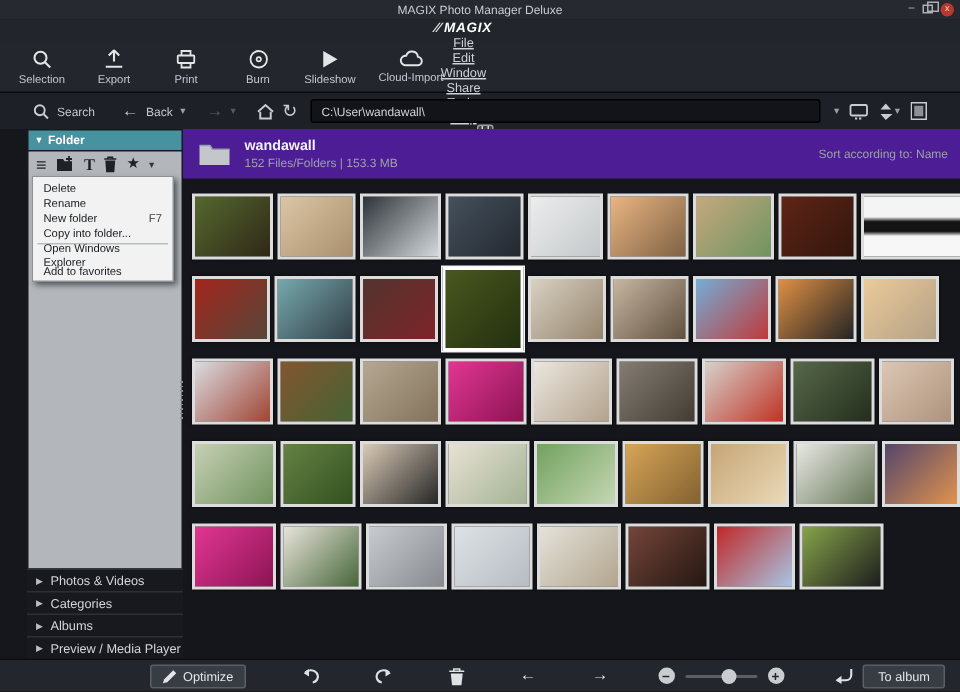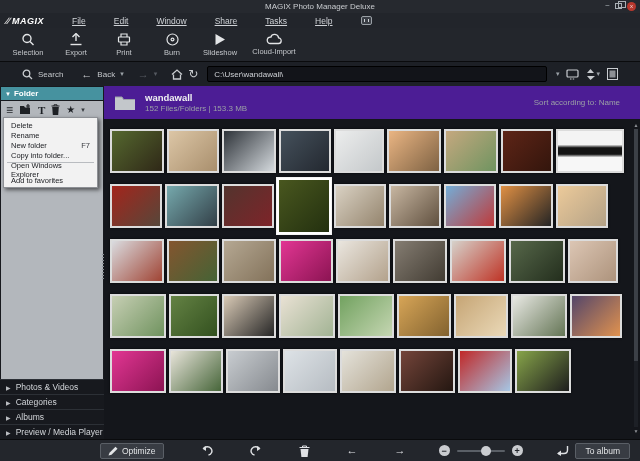--- a/index.html
+++ b/index.html
@@ -11,21 +11,21 @@
   .titlebar { height:13px; background:#26292f; display:flex; align-items:center; position:relative; }
   .titlebar .title { position:absolute; left:0; right:0; text-align:center; font-size:8px; color:#c9ccd0; }
   .win-controls { position:absolute; right:4px; top:1px; display:flex; gap:5px; align-items:center; }
   .win-btn { font-size:8px; color:#aab0b5; line-height:10px; cursor:default; }
   .restore-glyph { width:7px; height:6px; border:1px solid #aab0b5; position:relative; }
   .restore-glyph:before { content:""; position:absolute; left:2px; top:-3px; width:6px; height:5px; border:1px solid #aab0b5; }
   .close-btn { width:9px; height:9px; border-radius:50%; background:#b8382e; color:#f2d9d7; font-size:6px;
     display:flex; align-items:center; justify-content:center; }
 
   
-  .menubar { height:15px; background:#22252b; display:flex; align-items:center; padding-left:6px; }
+  .menubar { height:15px; background:#22252b; display:flex; align-items:center; padding-left:6px;flex-direction:column; }
   .logo { font-size:9px; font-weight:bold; color:#fff; letter-spacing:.5px; margin-right:28px; font-style:italic; }
   .logo .slashes { color:#e8e8e8; margin-right:2px; }
   .menu-item { font-size:8.5px; color:#cfd2d6; margin-right:28px; text-decoration:underline; text-underline-offset:1px; cursor:default; }
   .menubar-extra { width:11px; height:9px; border:1px solid #9aa0a6; border-radius:2px; background:#3a3e45;
     display:flex; align-items:center; justify-content:center; }
   .menubar-extra i { width:5px; height:3px; border-left:1px solid #cfd2d6; border-right:1px solid #cfd2d6; display:block; }
 
   
   .toolbar { height:34px; background:#23262c; border-bottom:1px solid #0a0b0d; display:flex; align-items:center; padding-left:6px; gap:4px; }
   .tool-btn { width:44px; height:30px; display:flex; flex-direction:column; align-items:center; justify-content:center; gap:2px; color:#e3e5e7; }
@@ -39,21 +39,21 @@
   .chev { font-size:7px; color:#9aa0a6; }
   .fwd { color:#565b62; }
   .path-field { flex:1; height:16px; background:#121419; border:1px solid #000; border-radius:2px;
     display:flex; align-items:center; padding:0 6px; font-size:8px; color:#cfd2d6; margin:0 4px; }
   .nav-right { display:flex; align-items:center; gap:7px; }
 
   
   .main { position:relative; height:353px; display:flex; }
 
   
-  .sidebar { width:104px; background:#17191e; display:flex; flex-direction:column; position:relative; flex:none; }
+  .sidebar { width:104px; background:#17191e; display:flex; flex-direction:column; position:relative; flex:none;margin-left:18px; }
   .folder-header { height:13px; background:#46929f; margin:1px; display:flex; align-items:center; padding-left:4px;
     font-size:8px; font-weight:bold; color:#fff; gap:3px; }
   .folder-header .tri { font-size:6px; }
   .side-panel { flex:1; background:#b3b7bc; margin:0 1px; display:flex; flex-direction:column; }
   .side-icons { height:17px; display:flex; align-items:center; gap:6px; padding-left:5px; color:#1e2125; }
   .side-icons .ham { font-size:12px; font-weight:bold; }
   .side-icons .tee { font-size:11px; font-weight:bold; font-family:"Liberation Serif",serif; }
   .side-icons .star { font-size:10px; }
   .side-icons .chev2 { font-size:7px; color:#34383d; }
   .side-tree { flex:1; }

